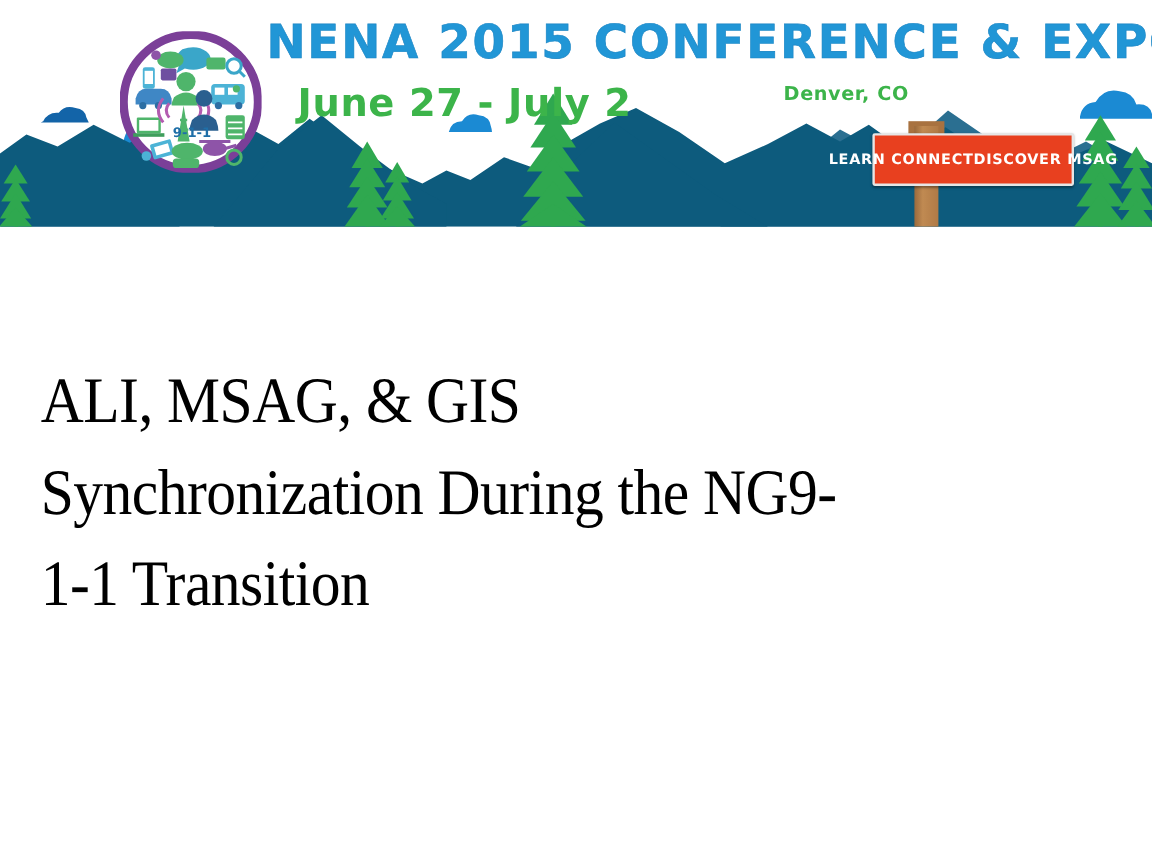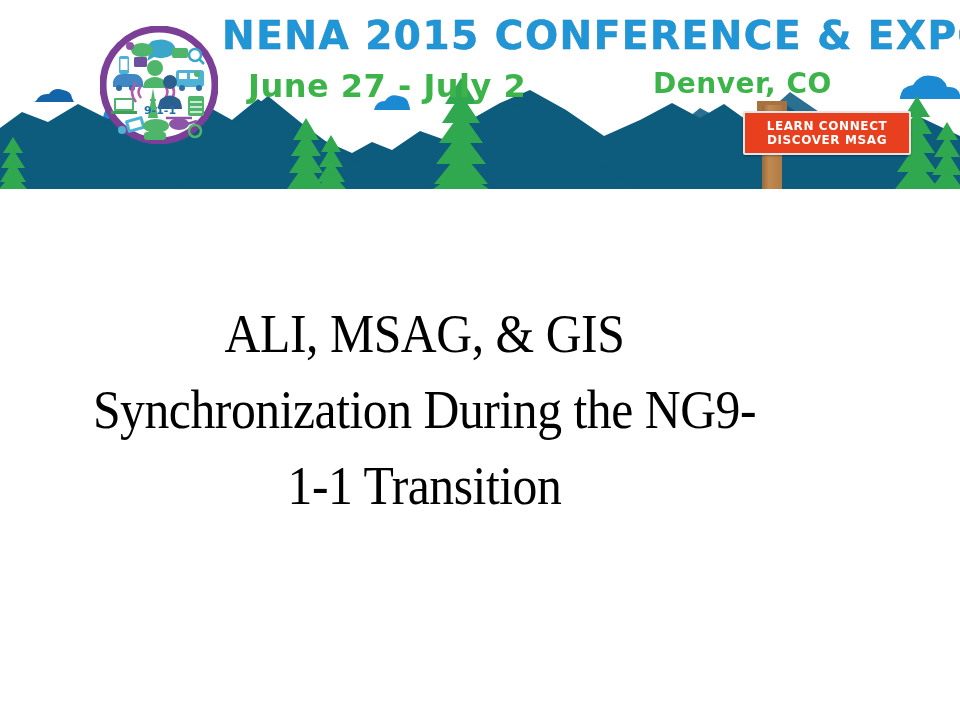--- a/index.html
+++ b/index.html
@@ -64,21 +64,21 @@
     font-size: 32px;
     font-weight: bold;
     letter-spacing: 0.5px;
     color: #3cb44a;
     line-height: 1;
   }
   #conf-city {
     left: 653px;
     top: 70px;
     font-family: "DejaVu Sans", sans-serif;
-    font-size: 28px;
+    font-size: 16px;
     font-weight: bold;
     letter-spacing: 0.5px;
     color: #3cb44a;
     line-height: 1;
   }
 
   
   #sign {
     position: absolute;
     left: 727px;
@@ -107,24 +107,23 @@
     left: 0px;
     top: 12px;
     width: 168px;
     height: 44px;
     background: #e8401f;
     border: 2px solid #e6e6e6;
     box-sizing: border-box;
     border-radius: 2px;
     box-shadow: 0 1px 2px rgba(0,0,0,.35);
     display: flex;
-    flex-direction: column;
+    flex-direction: row;
     align-items: center;
     justify-content: center;
-    margin-left: 16px;
   }
   .sign-line {
     font-family: "DejaVu Sans", sans-serif;
     font-size: 12px;
     font-weight: bold;
     letter-spacing: 0.6px;
     color: #ffffff;
     line-height: 14px;
     white-space: nowrap;
   }
@@ -137,21 +136,21 @@
     width: 118px;
     height: 118px;
   }
 
   
   #title-block {
     position: absolute;
     left: 0;
     top: 296px;
     width: 849px;
-    text-align: center;
+    text-align: left;
   }
   .title-line {
     font-family: "Liberation Serif", "DejaVu Serif", serif;
     font-size: 54px;
     font-weight: normal;
     color: #000000;
     line-height: 76px;
     letter-spacing: -0.5px;
     transform: scaleX(0.92);
     transform-origin: center center;

